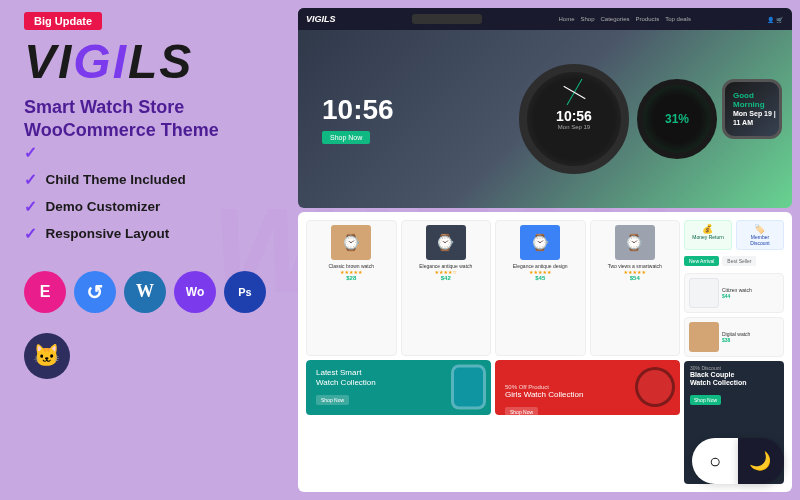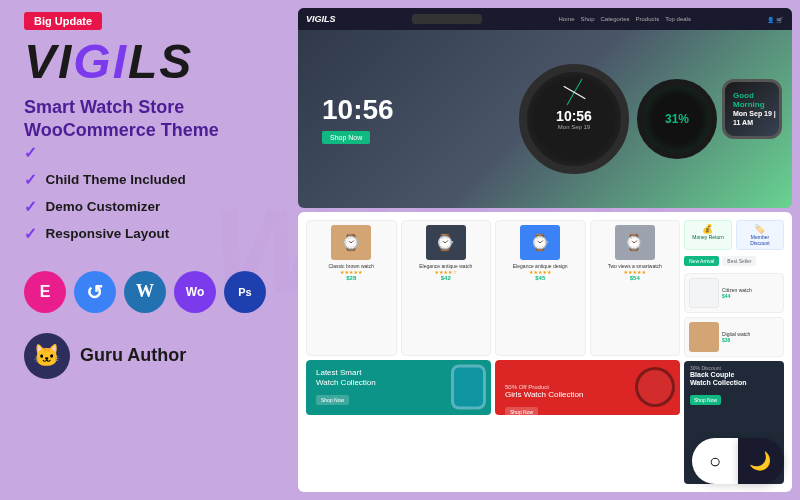--- a/index.html
+++ b/index.html
@@ -477,21 +477,20 @@
       <div class="tech-icon customizer" style="font-size:20px;">↺</div>
       <div class="tech-icon wordpress" style="font-size:18px; font-family: serif;">W</div>
       <div class="tech-icon woo" style="font-size:12px;">Wo</div>
       <div class="tech-icon photoshop" style="font-size:11px;">Ps</div>
     </div>
 
     <div class="guru-author">
       <div class="guru-badge">
         <span style="font-size:22px;">🐱</span>
       </div>
-      <span class="guru-text">Guru Author</span>
     </div>
   </div>
 
   <div class="right-panel">
 
     <div class="mockup-hero">
 
       <div class="mockup-nav">
         <span class="mockup-nav-logo">VIGILS</span>
         <div class="mockup-search"></div>

